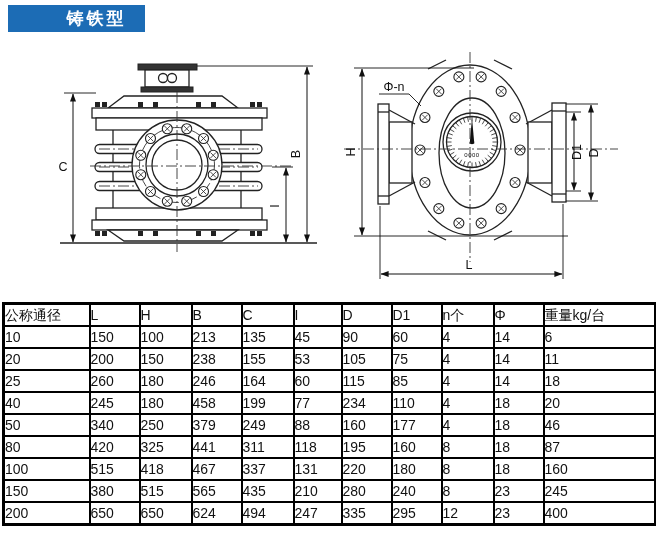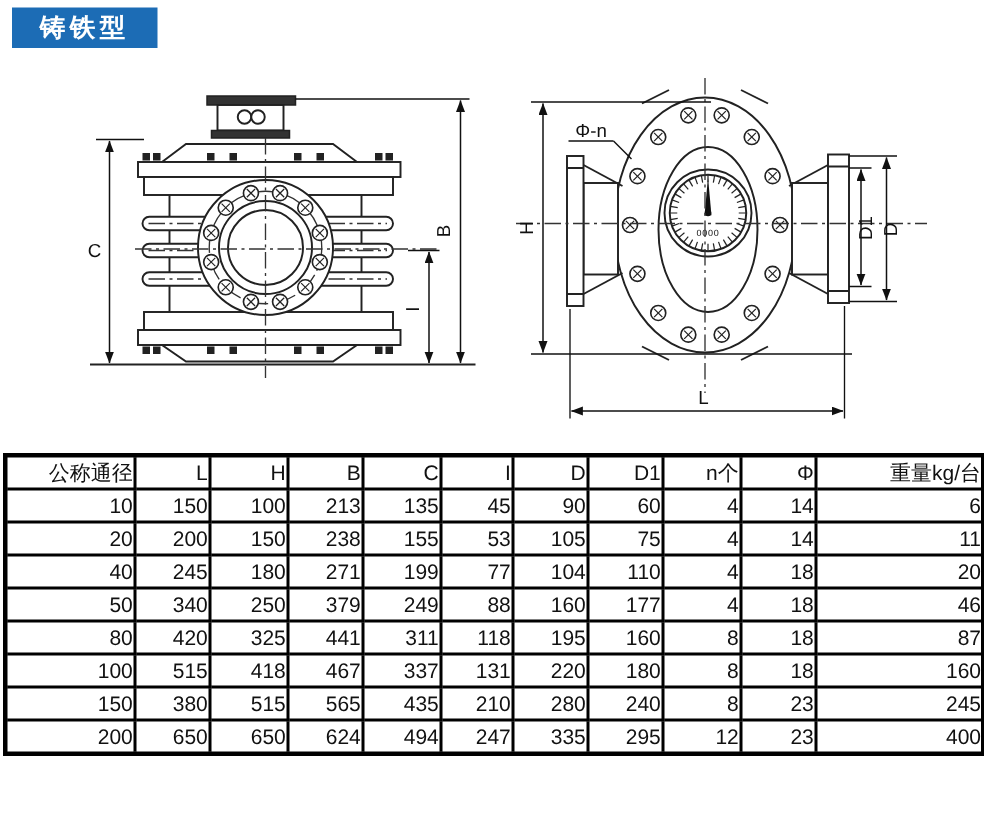--- a/index.html
+++ b/index.html
@@ -15,31 +15,31 @@
   #drawing .fw{fill:#ffffff;}
   #drawing .dk{fill:#333;stroke:#222;stroke-width:1;}
   #drawing .cl{stroke:#333;stroke-width:0.9;fill:none;stroke-dasharray:11 3 2 3;}
   #drawing .dim{stroke:#111;stroke-width:1;fill:none;}
   #drawing .ext{stroke:#111;stroke-width:0.9;fill:none;}
   #drawing .dim-label{font-size:12.5px;fill:#111;}
   #drawing .tiny{font-size:6px;fill:#111;letter-spacing:0.5px;}
   
   #spec-table{position:absolute;left:2px;top:302px;width:652px;
               border-collapse:collapse;table-layout:fixed;
-              font-size:14px;text-align:right;}
+              font-size:14px;text-align:left;}
   #spec-table th,#spec-table td{border:2px solid #000;height:20px;padding:0;
               font-weight:normal;line-height:1;overflow:hidden;white-space:nowrap;}
   #spec-table{border:3px solid #000;}
 </style>
 </head>
 <body>
 
 <div id="stage">
 
-  <div class="type-badge" id="type-badge" style="background: rgb(28, 108, 181);">铸铁型</div>
+  <div class="type-badge" id="type-badge" style="background: rgb(28, 108, 181); padding-left: 40px;">铸铁型</div>
 
   <svg id="drawing" viewBox="0 40 656 245">
     <defs>
       <marker id="arr" markerWidth="9" markerHeight="8" refX="7.6" refY="3" orient="auto-start-reverse" markerUnits="userSpaceOnUse">
         <path d="M0,0 L8,3 L0,6 Z" fill="#111"></path>
       </marker>
     </defs>
 
     <g>
 
@@ -377,27 +377,40 @@
           <td>238</td>
           <td>155</td>
           <td>53</td>
           <td>105</td>
           <td>75</td>
           <td>4</td>
           <td>14</td>
           <td>11</td>
         </tr>
         <tr>
+          <td>25</td>
+          <td>260</td>
+          <td>180</td>
+          <td>246</td>
+          <td>164</td>
+          <td>60</td>
+          <td>115</td>
+          <td>85</td>
+          <td>4</td>
+          <td>14</td>
+          <td>18</td>
+        </tr>
+        <tr>
           <td>40</td>
           <td>245</td>
           <td>180</td>
-          <td>271</td>
+          <td>458</td>
           <td>199</td>
           <td>77</td>
-          <td>104</td>
+          <td>234</td>
           <td>110</td>
           <td>4</td>
           <td>18</td>
           <td>20</td>
         </tr>
         <tr>
           <td>50</td>
           <td>340</td>
           <td>250</td>
           <td>379</td>

